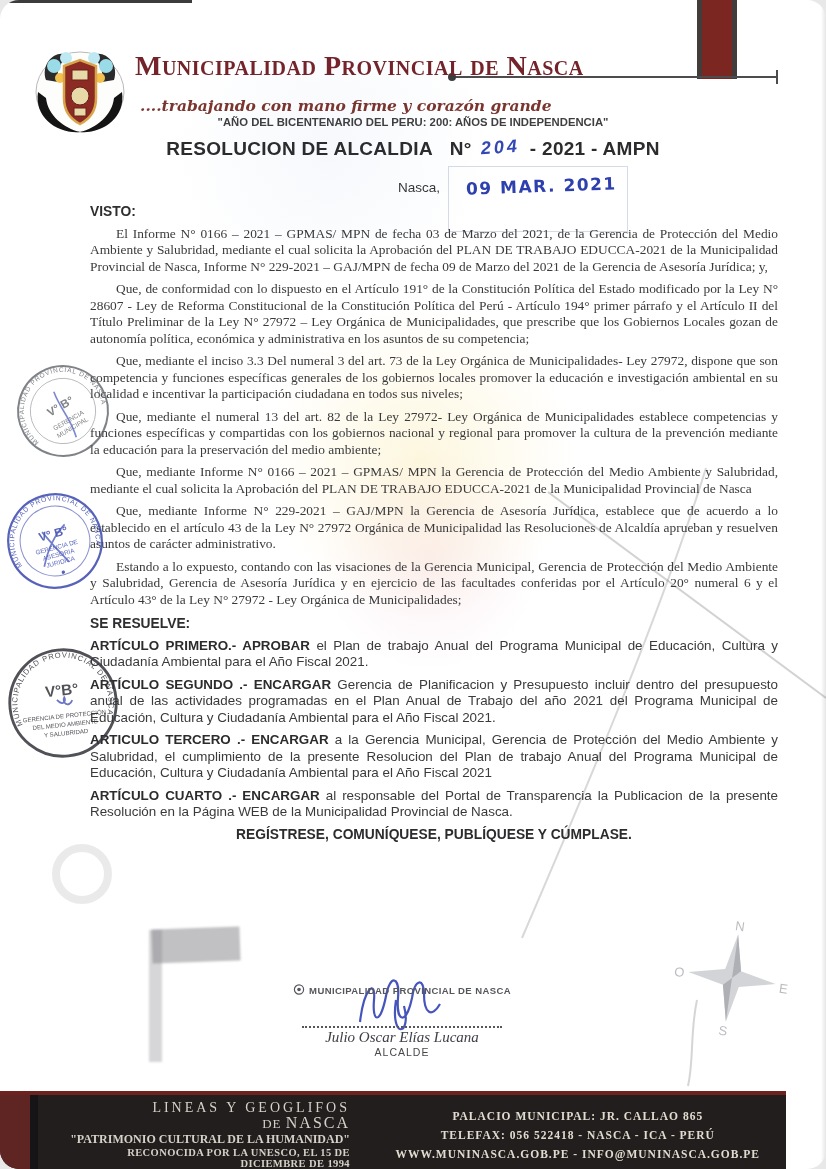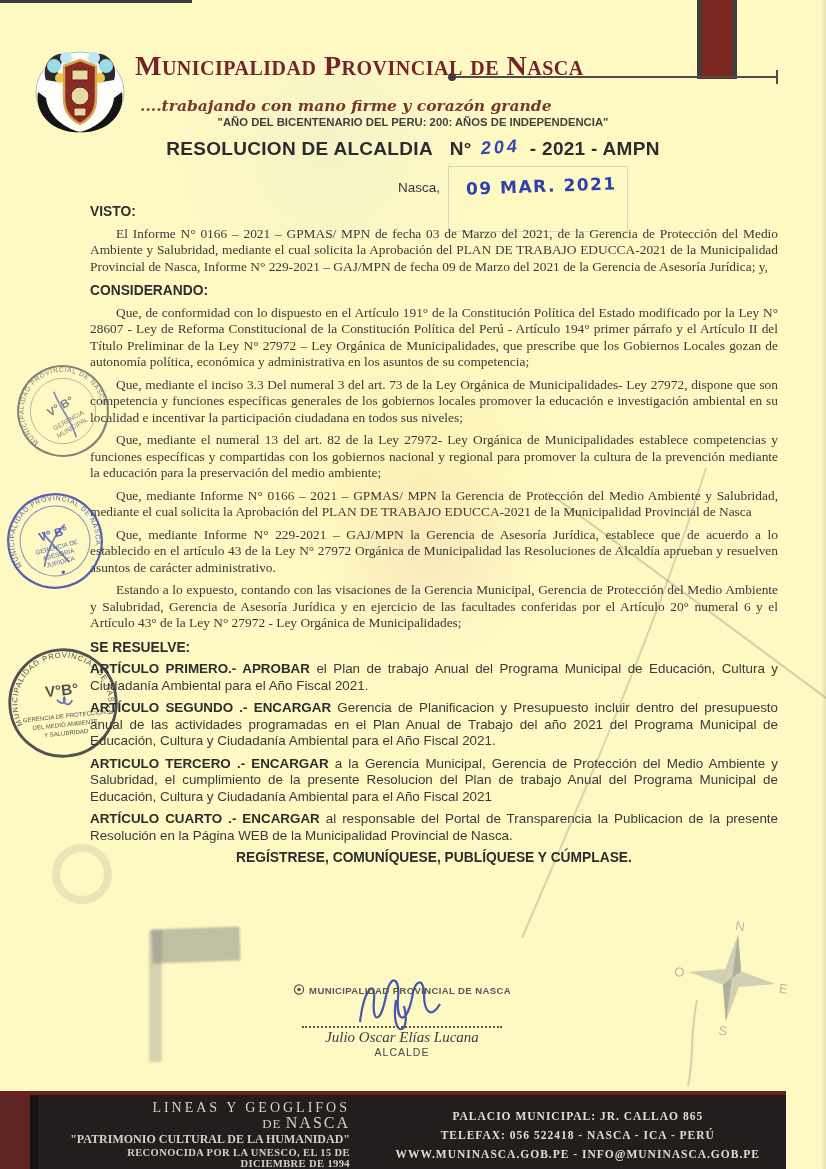--- a/index.html
+++ b/index.html
@@ -1,17 +1,17 @@
 <!DOCTYPE html>
 <html><head>
 <meta charset="utf-8">
 <style>
   html,body{margin:0;padding:0;background:#e8e8e8;}
-  .page{position:relative;width:826px;height:1169px;background:#fef9c3;overflow:hidden;
-        font-family:"Liberation Sans",sans-serif;color:#3a3a3c;}
+  .page{position:relative;width:826px;height:1169px;background:#ffffff;overflow:hidden;
+        font-family:"Liberation Sans",sans-serif;color:#3a3a3c;border-radius:19px;}
   .abs{position:absolute;}
   
   .top-strip{left:0;top:0;width:192px;height:3px;background:#3c3c3c;}
   .red-bar{left:697px;top:0;width:40px;height:79px;background:#7c2621;
            border-left:5px solid #423c3a;border-right:5px solid #423c3a;box-sizing:border-box;}
   .head-rule{left:452px;top:76px;width:326px;height:2px;background:#4c4c4e;}
   .head-rule .dot{position:absolute;left:-4px;top:-3px;width:8px;height:8px;border-radius:50%;background:#3c3c3e;}
   .head-rule .tick{position:absolute;right:0;top:-6px;width:2px;height:14px;background:#4c4c4e;}
   .org-name{left:135px;top:50px;font-family:"Liberation Serif",serif;font-variant:small-caps;
             font-weight:600;font-size:28px;letter-spacing:.5px;color:#74232a;}
@@ -128,21 +128,20 @@
   </div>
   <div class="abs date-box"></div>
   <div class="abs date-row">
     <span>Nasca,</span>
     <span class="date-stamp">09 MAR. 2021</span>
   </div>
 
   <div class="abs doc">
     <h3>VISTO:</h3>
     <p class="ind">El Informe N° 0166 – 2021 – GPMAS/ MPN de fecha 03 de Marzo del 2021, de la Gerencia de Protección del Medio Ambiente y Salubridad, mediante el cual solicita la Aprobación del PLAN DE TRABAJO EDUCCA-2021 de la Municipalidad Provincial de Nasca, Informe N° 229-2021 – GAJ/MPN de fecha 09 de Marzo del 2021 de la Gerencia de Asesoría Jurídica; y,</p>
-    <h3>CONSIDERANDO:</h3>
     <p class="ind">Que, de conformidad con lo dispuesto en el Artículo 191° de la Constitución Política del Estado modificado por la Ley N° 28607 - Ley de Reforma Constitucional de la Constitución Política del Perú - Artículo 194° primer párrafo y el Artículo II del Título Preliminar de la Ley N° 27972 – Ley Orgánica de Municipalidades, que prescribe que los Gobiernos Locales gozan de autonomía política, económica y administrativa en los asuntos de su competencia;</p>
     <p class="ind">Que, mediante el inciso 3.3 Del numeral 3 del art. 73 de la Ley Orgánica de Municipalidades- Ley 27972, dispone que son competencia y funciones específicas generales de los gobiernos locales promover la educación e investigación ambiental en su localidad e incentivar la participación ciudadana en todos sus niveles;</p>
     <p class="ind">Que, mediante el numeral 13 del art. 82 de la Ley 27972- Ley Orgánica de Municipalidades establece competencias y funciones específicas y compartidas con los gobiernos nacional y regional para promover la cultura de la prevención mediante la educación para la preservación del medio ambiente;</p>
     <p class="ind">Que, mediante Informe N° 0166 – 2021 – GPMAS/ MPN la Gerencia de Protección del Medio Ambiente y Salubridad, mediante el cual solicita la Aprobación del PLAN DE TRABAJO EDUCCA-2021 de la Municipalidad Provincial de Nasca</p>
     <p class="ind">Que, mediante Informe N° 229-2021 – GAJ/MPN la Gerencia de Asesoría Jurídica, establece que de acuerdo a lo establecido en el artículo 43 de la Ley N° 27972 Orgánica de Municipalidad las Resoluciones de Alcaldía aprueban y resuelven asuntos de carácter administrativo.</p>
     <p class="ind">Estando a lo expuesto, contando con las visaciones de la Gerencia Municipal, Gerencia de Protección del Medio Ambiente y Salubridad, Gerencia de Asesoría Jurídica y en ejercicio de las facultades conferidas por el Artículo 20° numeral 6 y el Artículo 43° de la Ley N° 27972 - Ley Orgánica de Municipalidades;</p>
     <h3>SE RESUELVE:</h3>
     <p><b>ARTÍCULO PRIMERO.- APROBAR</b><span> el Plan de trabajo Anual del Programa Municipal de Educación, Cultura y Ciudadanía Ambiental para el Año Fiscal 2021.</span></p>
     <p><b>ARTÍCULO SEGUNDO .- ENCARGAR</b><span> Gerencia de Planificacion y Presupuesto incluir dentro del presupuesto anual de las actividades programadas en el Plan Anual de Trabajo del año 2021 del Programa Municipal de Educación, Cultura y Ciudadanía Ambiental para el Año Fiscal 2021.</span></p>
     <p><b>ARTICULO TERCERO .- ENCARGAR</b><span> a la Gerencia Municipal, Gerencia de Protección del Medio Ambiente y Salubridad, el cumplimiento de la presente Resolucion del Plan de trabajo Anual del Programa Municipal de Educación, Cultura y Ciudadanía Ambiental para el Año Fiscal 2021</span></p>

